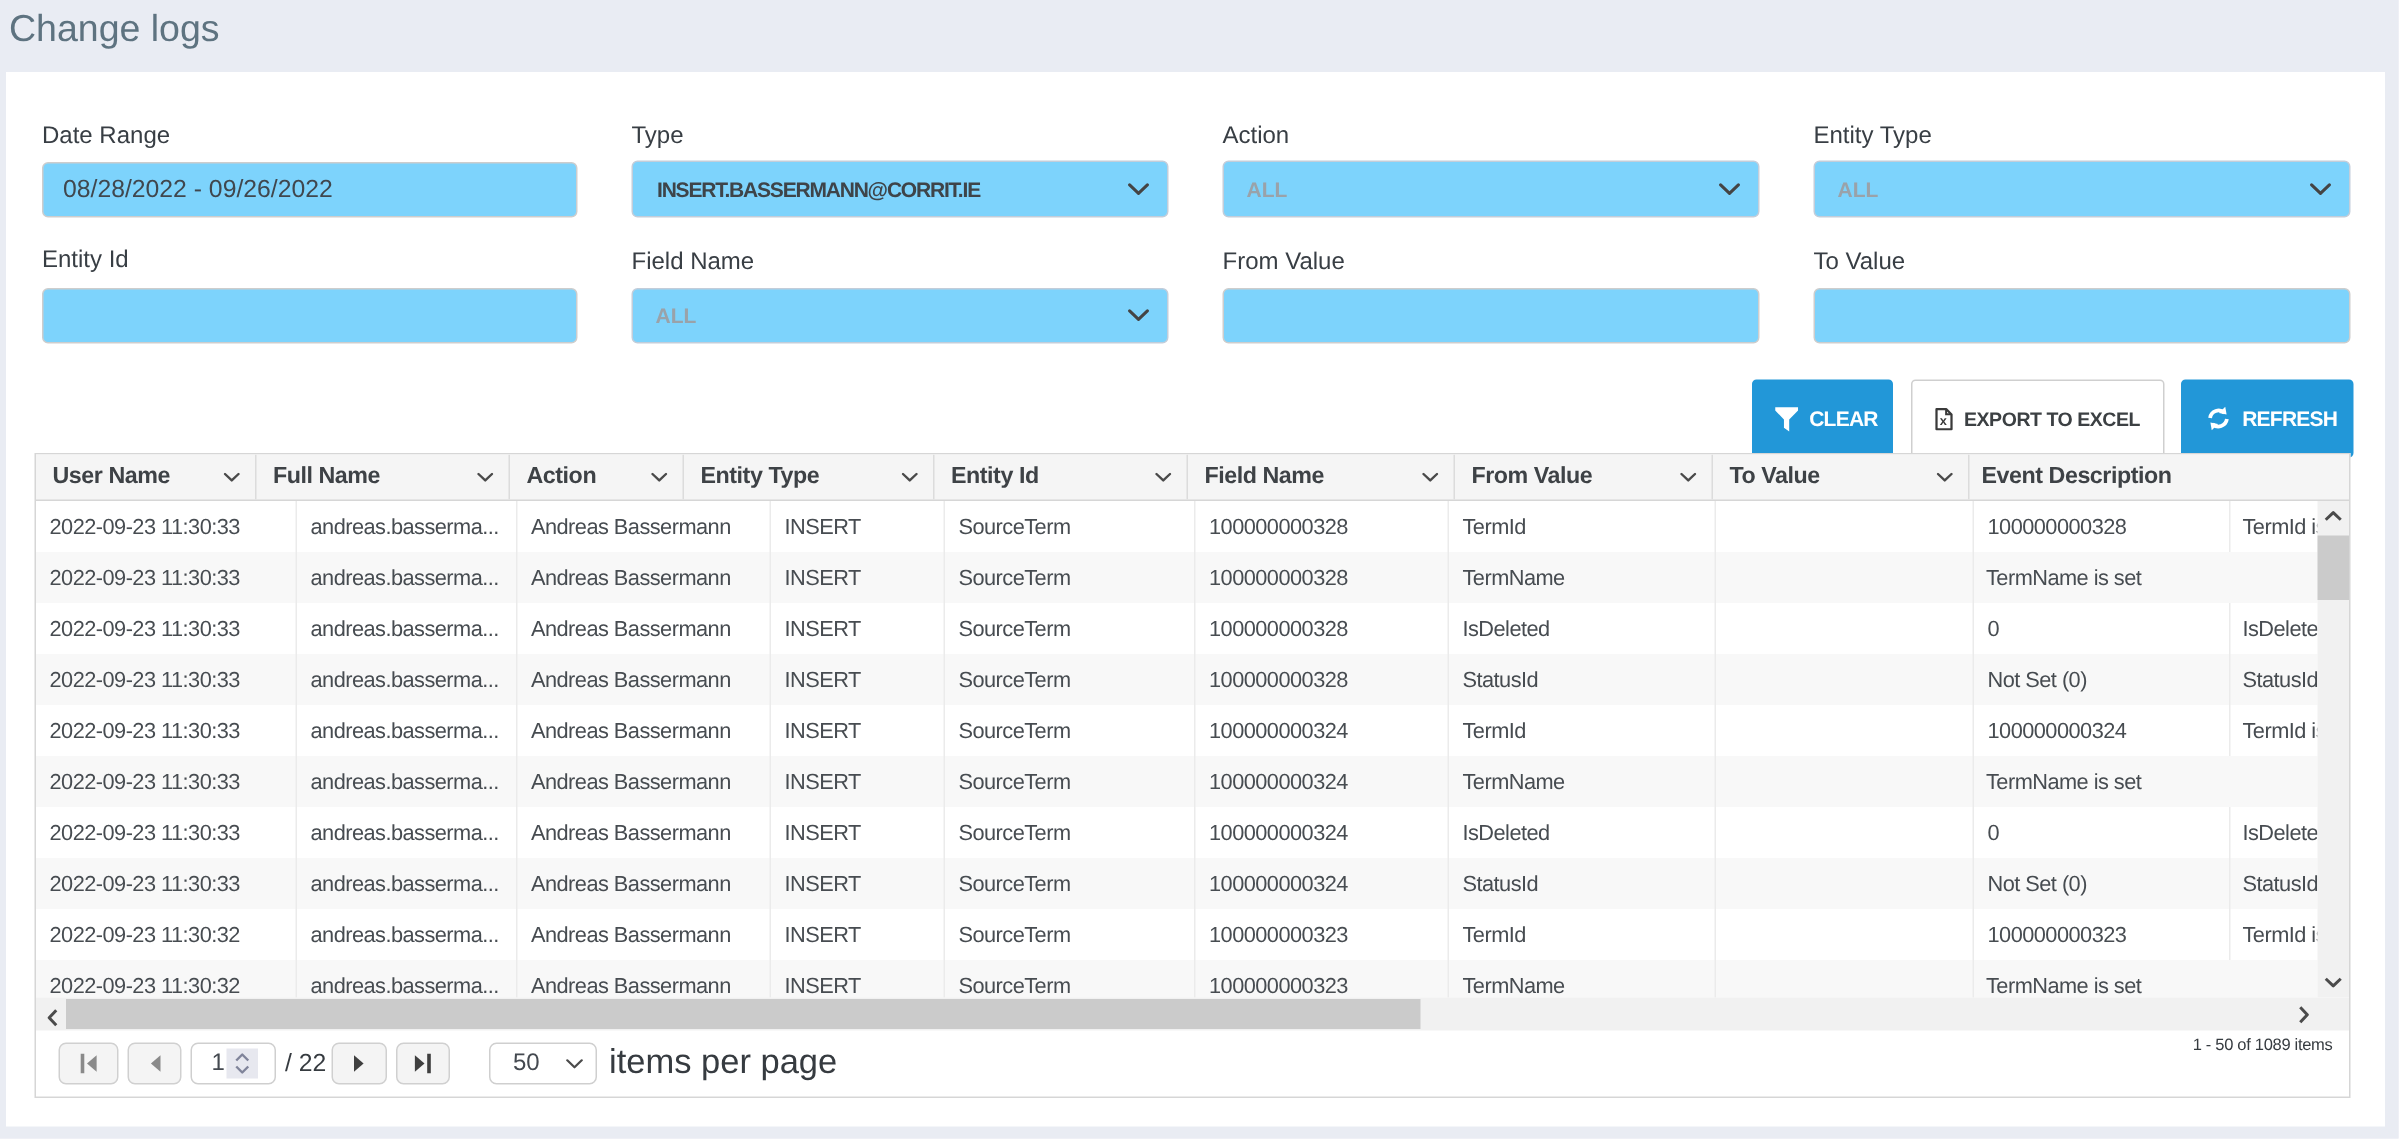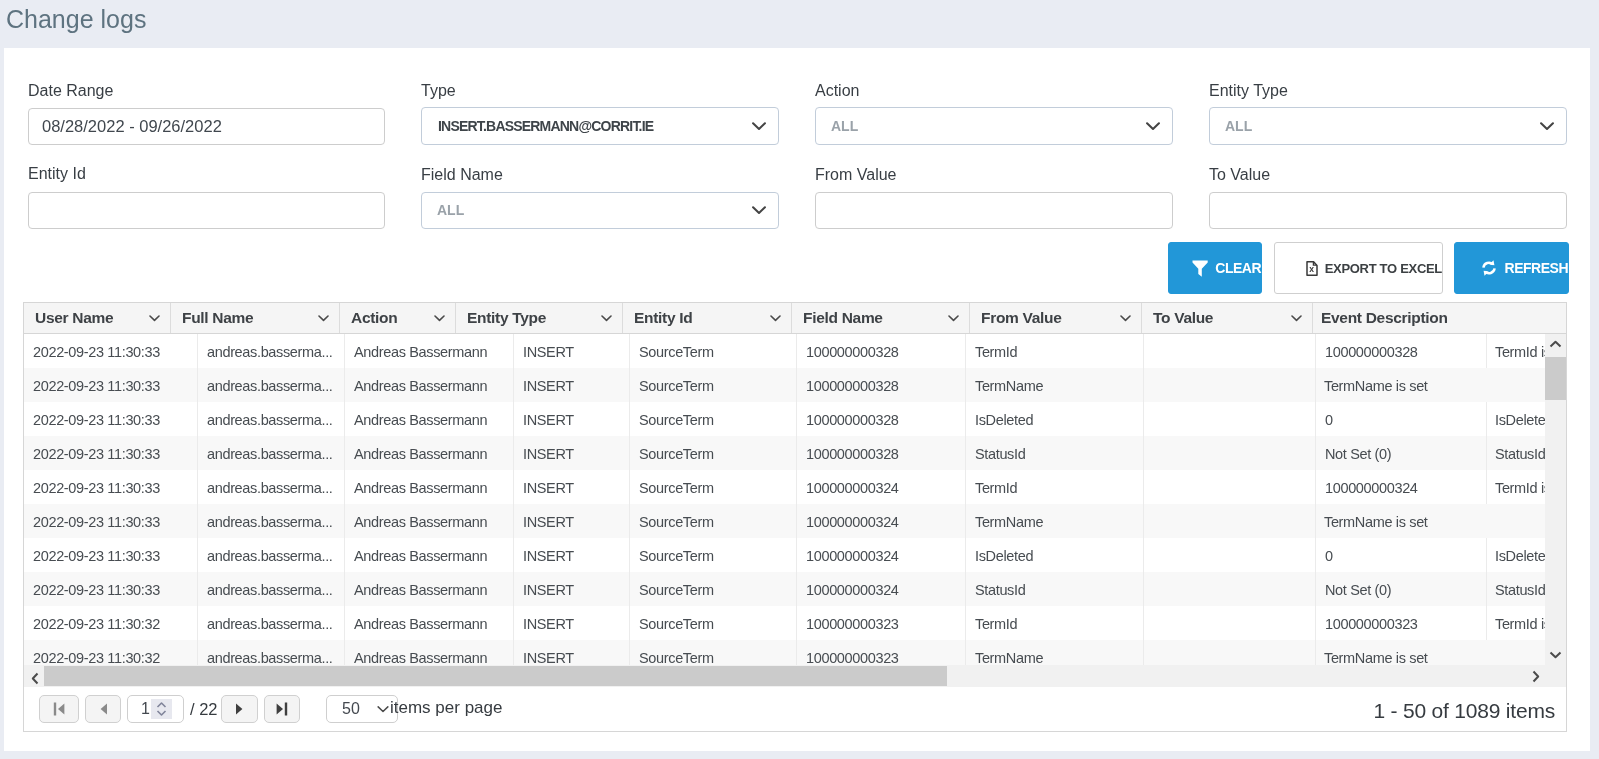--- a/index.html
+++ b/index.html
@@ -1,19 +1,19 @@
 <!DOCTYPE html>
 <html><head><meta charset="utf-8"><title>Change logs</title><style>
 *{margin:0;padding:0;box-sizing:border-box}
 html,body{width:1599px;height:759px;background:#e9ecf3;font-family:"Liberation Sans",sans-serif;position:relative;overflow:hidden}
 .abs{position:absolute}
 .lbl{position:absolute;font-size:16px;color:#383e44;white-space:nowrap}
-.box{position:absolute;background:#ffffff;border:1px solid #c2cdda;border-radius:4px}
+.box{position:absolute;background:#7dd3fc;border:1px solid #c2cdda;border-radius:4px}
 .tbox{border-color:#cdcdcd !important}
-.btn{position:absolute;top:242px;height:52px;border-radius:3px;font-weight:bold;font-size:14px;letter-spacing:-0.5px;display:flex;align-items:center;justify-content:flex-end;white-space:nowrap}
+.btn{position:absolute;top:253px;height:52px;border-radius:3px;font-weight:bold;font-size:14px;letter-spacing:-0.5px;display:flex;align-items:center;justify-content:center;white-space:nowrap}
 .blue{background:#2297d8;color:#fff;border:1px solid #2297d8}
 .hcell{height:30px;border-right:1px solid #dcdcdc;font-weight:bold;font-size:15.5px;letter-spacing:-0.3px;color:#3e4246;line-height:30px;padding-left:11px;position:relative;flex:none;overflow:hidden;white-space:nowrap}
 .row{display:flex;height:34px;width:1825px}
 .cell{height:34px;border-right:1px solid #ebebeb;font-size:14.5px;letter-spacing:-0.35px;color:#474c51;line-height:36px;padding-left:9px;flex:none;overflow:hidden;white-space:nowrap}
 .alt{background:#f8f8f8}
 .pbtn{position:absolute;top:695px;height:28px;border:1px solid #d0d0d0;border-radius:5px;background:#f4f4f4;display:flex;align-items:center;justify-content:center}
 .ptext{position:absolute;font-size:16.5px;color:#363b40;white-space:nowrap}
 </style></head><body>
 <div class="abs" style="left:6px;top:5px;font-size:25px;line-height:28px;color:#5e7380">Change logs</div>
 <div class="abs" style="left:4px;top:48px;width:1586px;height:703px;background:#fff"></div>
@@ -261,13 +261,13 @@
       <path d="M1.6 1.5L8 7l-6.4 5.5z" fill="#3f3f3f"></path>
       <rect x="9.8" y="0.5" width="2.4" height="13" fill="#3f3f3f"></rect>
     </svg>
   </div>
 <div class="abs" style="left:326px;top:695px;width:72px;height:28px;border:1px solid #cfcfcf;border-radius:5px;background:#fff">
     <div class="abs" style="left:15px;top:0;height:26px;line-height:26px;font-size:16px;color:#444950">50</div>
     <svg style="position:absolute;left:50px;top:10px" width="12" height="7" viewBox="0 0 13 8">
       <path d="M1 1l5.5 5.3L12 1" fill="none" stroke="#4b4b4b" stroke-width="1.7" stroke-linecap="round" stroke-linejoin="round"></path>
     </svg>
   </div>
-<div class="ptext" style="left:390px;top:693px;height:29px;line-height:29px;font-size:17px">items per page</div>
-<div class="ptext" style="left:1255px;top:697px;width:300px;height:28px;line-height:28px;text-align:right;font-size:21px;letter-spacing:-0.2px">1 - 50 of 1089 items</div>
+<div class="ptext" style="left:406px;top:693px;height:29px;line-height:29px;font-size:23px">items per page</div>
+<div class="ptext" style="left:1255px;top:683px;width:300px;height:28px;line-height:28px;text-align:right;font-size:11px;letter-spacing:-0.2px">1 - 50 of 1089 items</div>
 </body></html>

